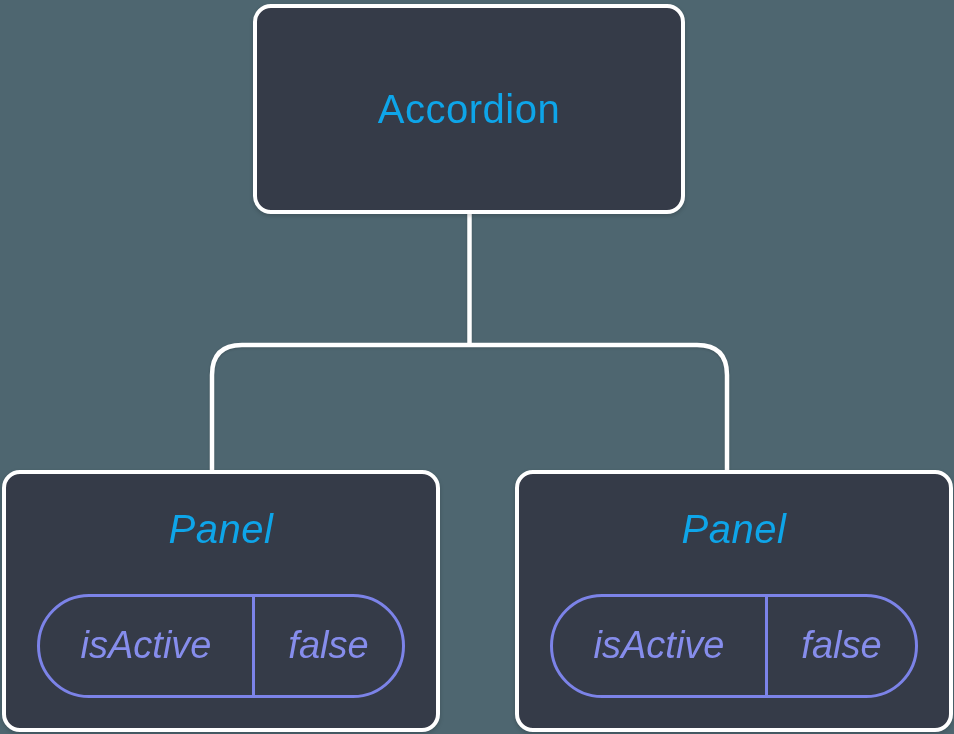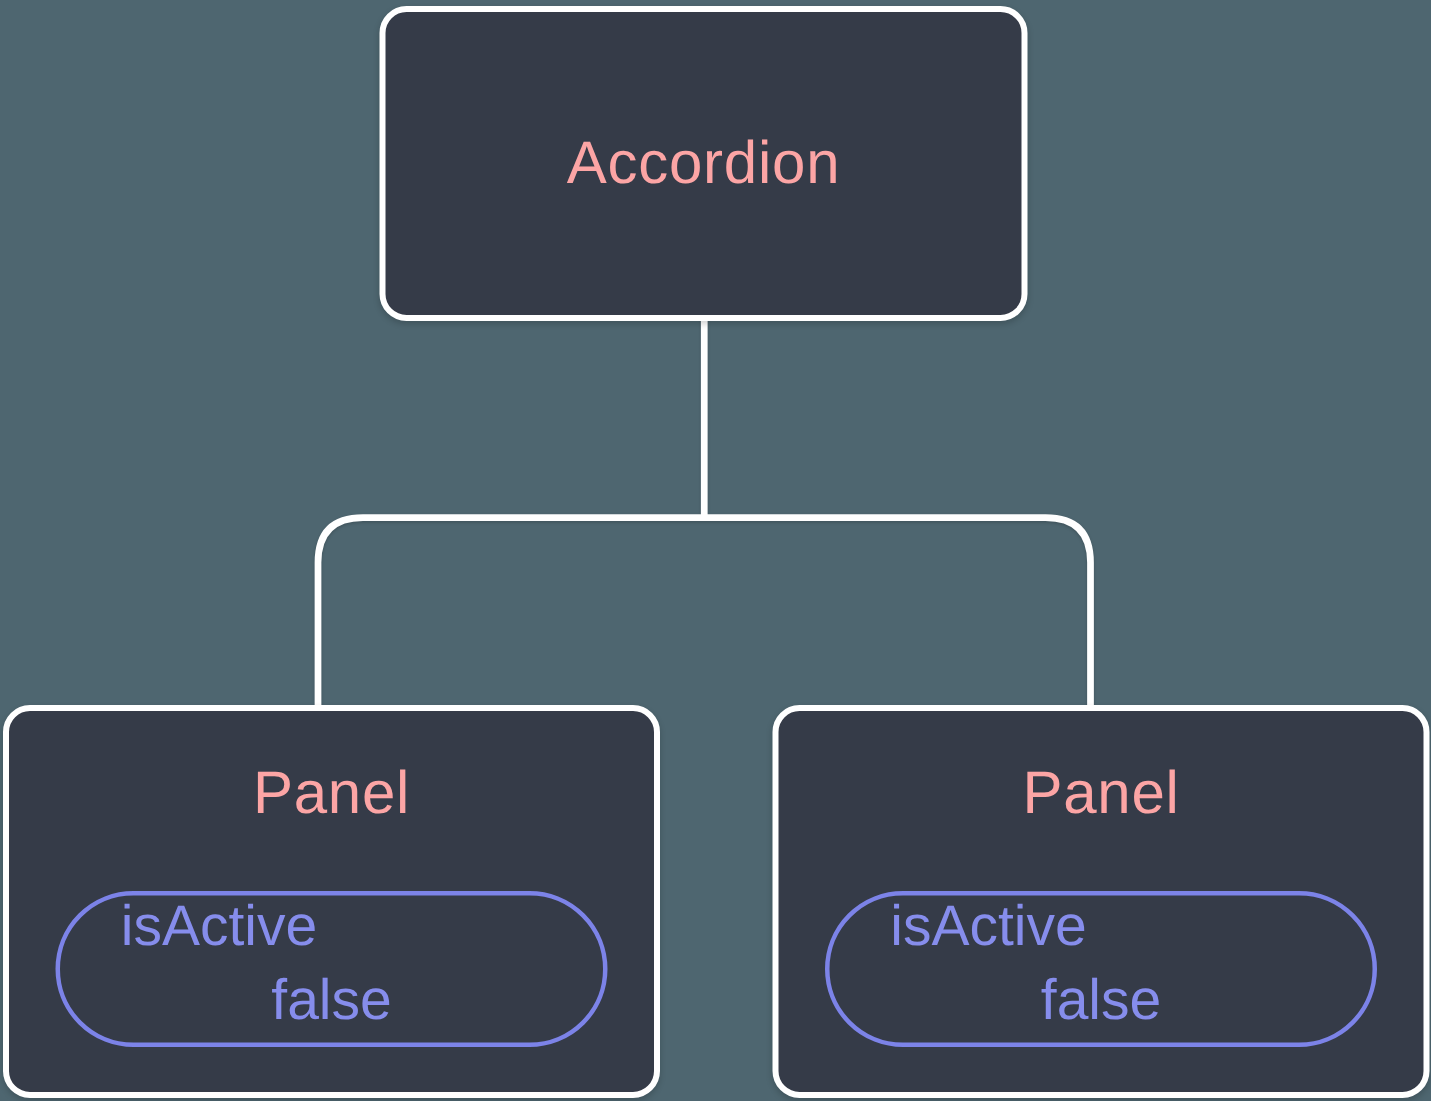--- a/index.html
+++ b/index.html
@@ -35,43 +35,44 @@
     justify-content: center;
     z-index: 1;
   }
   .node-root {
     left: 253px;
     top: 4px;
     width: 432px;
     height: 210px;
   }
   .node-label {
-    color: #fca5a5;
+    color: #0ea5e9;
     font-size: 40px;
     font-weight: 500;
     letter-spacing: 0.5px;
     line-height: 48px;
     text-align: right;
   }
   .node-panel {
     top: 470px;
     width: 438px;
     height: 262px;
     gap: 41px;
+    font-style: italic;
   }
   .node-panel-left { left: 2px; }
   .node-panel-right { left: 515px; }
   .state-pill {
     box-sizing: border-box;
     width: 368px;
     height: 104px;
     border: 3px solid #7C83E8;
     border-radius: 52px;
     display: flex;
-    flex-direction: column;
+    flex-direction: row;
     align-items: stretch;
     overflow: hidden;
   }
   .pill-segment {
     display: flex;
     align-items: center;
     justify-content: center;
     color: #868DEC;
     font-size: 38px;
     font-weight: 400;

